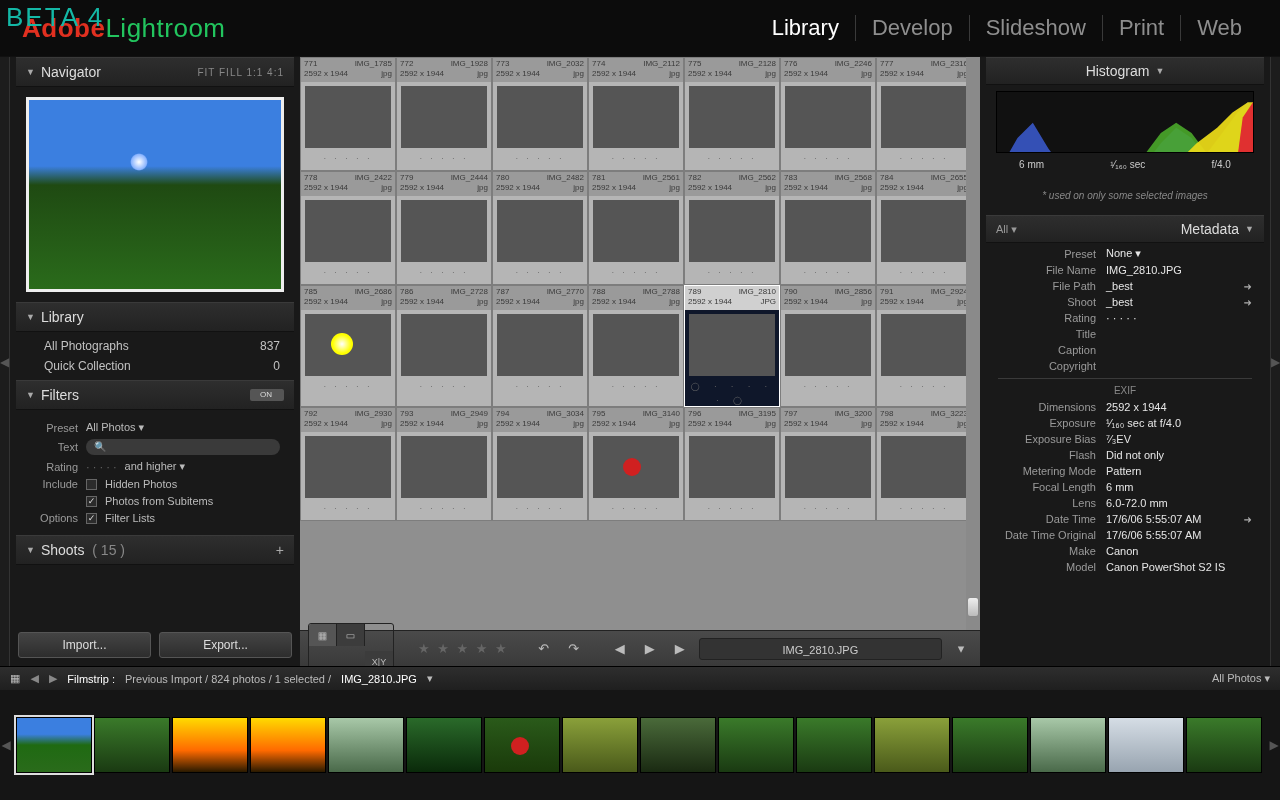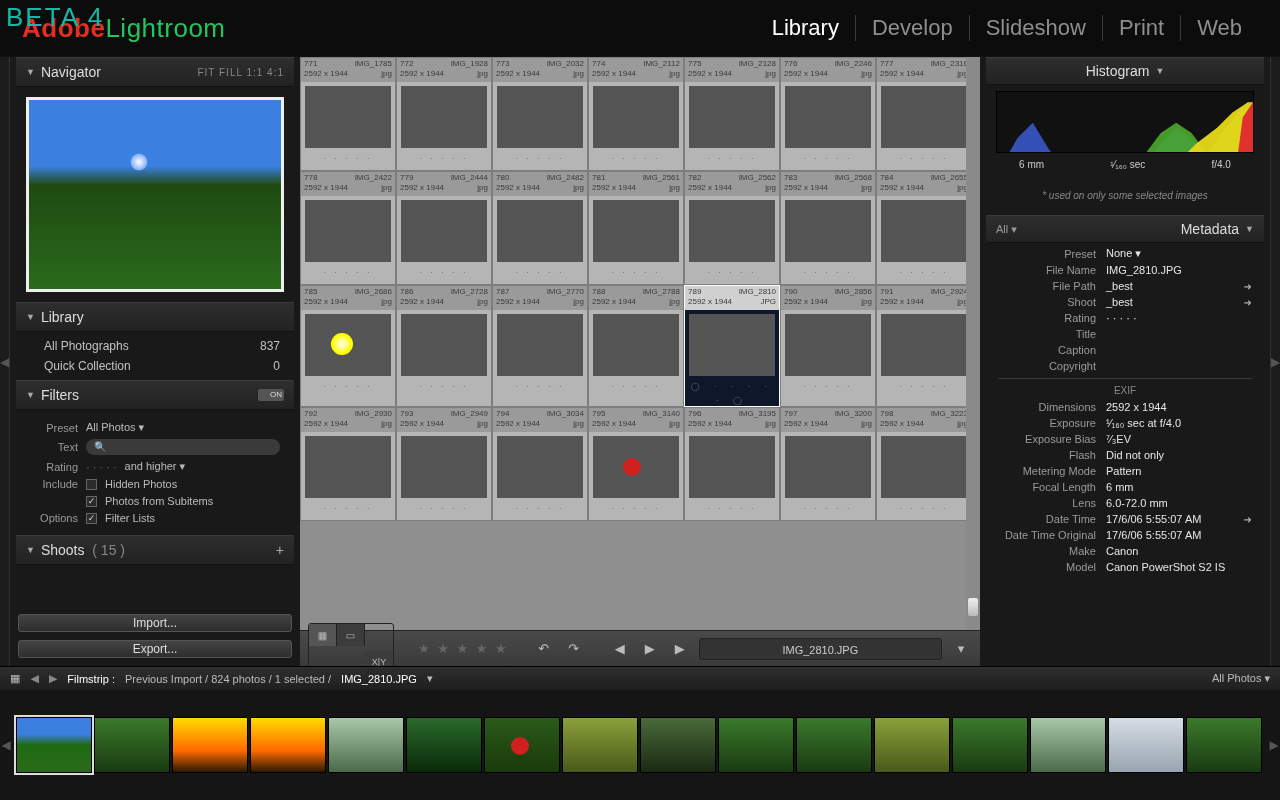--- a/index.html
+++ b/index.html
@@ -42,27 +42,27 @@
   
   .phead{display:flex;align-items:center;height:30px;padding:0 10px;background:linear-gradient(#2e2e2e,#222);border-top:1px solid #3a3a3a;border-bottom:1px solid #111;font-size:14px;color:#ddd;}
   .phead .tri{margin-right:6px;font-size:9px;color:#aaa;}
   .phead .sp{flex:1;}
   .phead .xtra{font-size:10px;color:#888;letter-spacing:1px;}
   .navthumb{margin:10px;border:3px solid #eee;height:195px;background:linear-gradient(#3b7fe0 0%,#3b7fe0 35%,#1f4a12 45%,#2a6b1b 100%);position:relative;overflow:hidden;}
   .navthumb::after{content:"";position:absolute;left:40%;top:28%;width:18px;height:18px;background:radial-gradient(circle,#fff,#8ab4ff 60%,transparent 70%);border-radius:50%;}
   .lib-rows{padding:4px 0;}
   .lib-row{display:flex;justify-content:space-between;padding:3px 14px 3px 28px;color:#c2c2c2;font-size:12px;cursor:pointer;}
   .lib-row.sel{background:#4b4b4b;}
-  .toggle{display:inline-block;width:26px;height:12px;background:#555;border-radius:2px;position:relative;font-size:8px;line-height:12px;text-align:right;padding-right:2px;color:#ddd;}
+  .toggle{display:inline-block;width:34px;height:12px;background:#555;border-radius:2px;position:relative;font-size:8px;line-height:12px;text-align:right;padding-right:12px;color:#ddd;}
   .filters{padding:6px 14px;font-size:11px;color:#bbb;}
   .filters .row{display:flex;align-items:center;gap:8px;margin:5px 0;}
   .filters .lbl{width:48px;text-align:right;color:#9a9a9a;}
   .pill{background:#3a3a3a;border-radius:10px;height:16px;flex:1;padding:0 8px;color:#888;font-size:10px;line-height:16px;}
   .chk{width:11px;height:11px;background:#2b2b2b;border:1px solid #666;display:inline-block;text-align:center;font-size:9px;line-height:9px;color:#ddd;}
-  .btns{display:flex;gap:8px;padding:8px;flex-direction:column;}
+  .btns{display:flex;gap:8px;padding:8px;}
   .btns button{flex:1;height:26px;background:linear-gradient(#444,#2d2d2d);border:1px solid #555;border-radius:3px;color:#ddd;font-size:12px;cursor:pointer;}
 
   
   #center{flex:1;display:flex;flex-direction:column;background:var(--grid-bg);}
   #grid-scroll{flex:1;overflow:hidden;position:relative;}
   #grid{display:flex;flex-wrap:wrap;align-content:flex-start;}
   .cell{width:96px;margin:0;background:var(--cell-bg);border:1px solid #7d7d7d;}
   .cell.sel{background:#0f172a;border-color:#fff;}
   .cell .hdr{height:24px;background:var(--cell-hdr);font-size:8px;color:#3a3a3a;padding:1px 3px;line-height:10px;}
   .cell.sel .hdr{background:#d0d0d0;}

